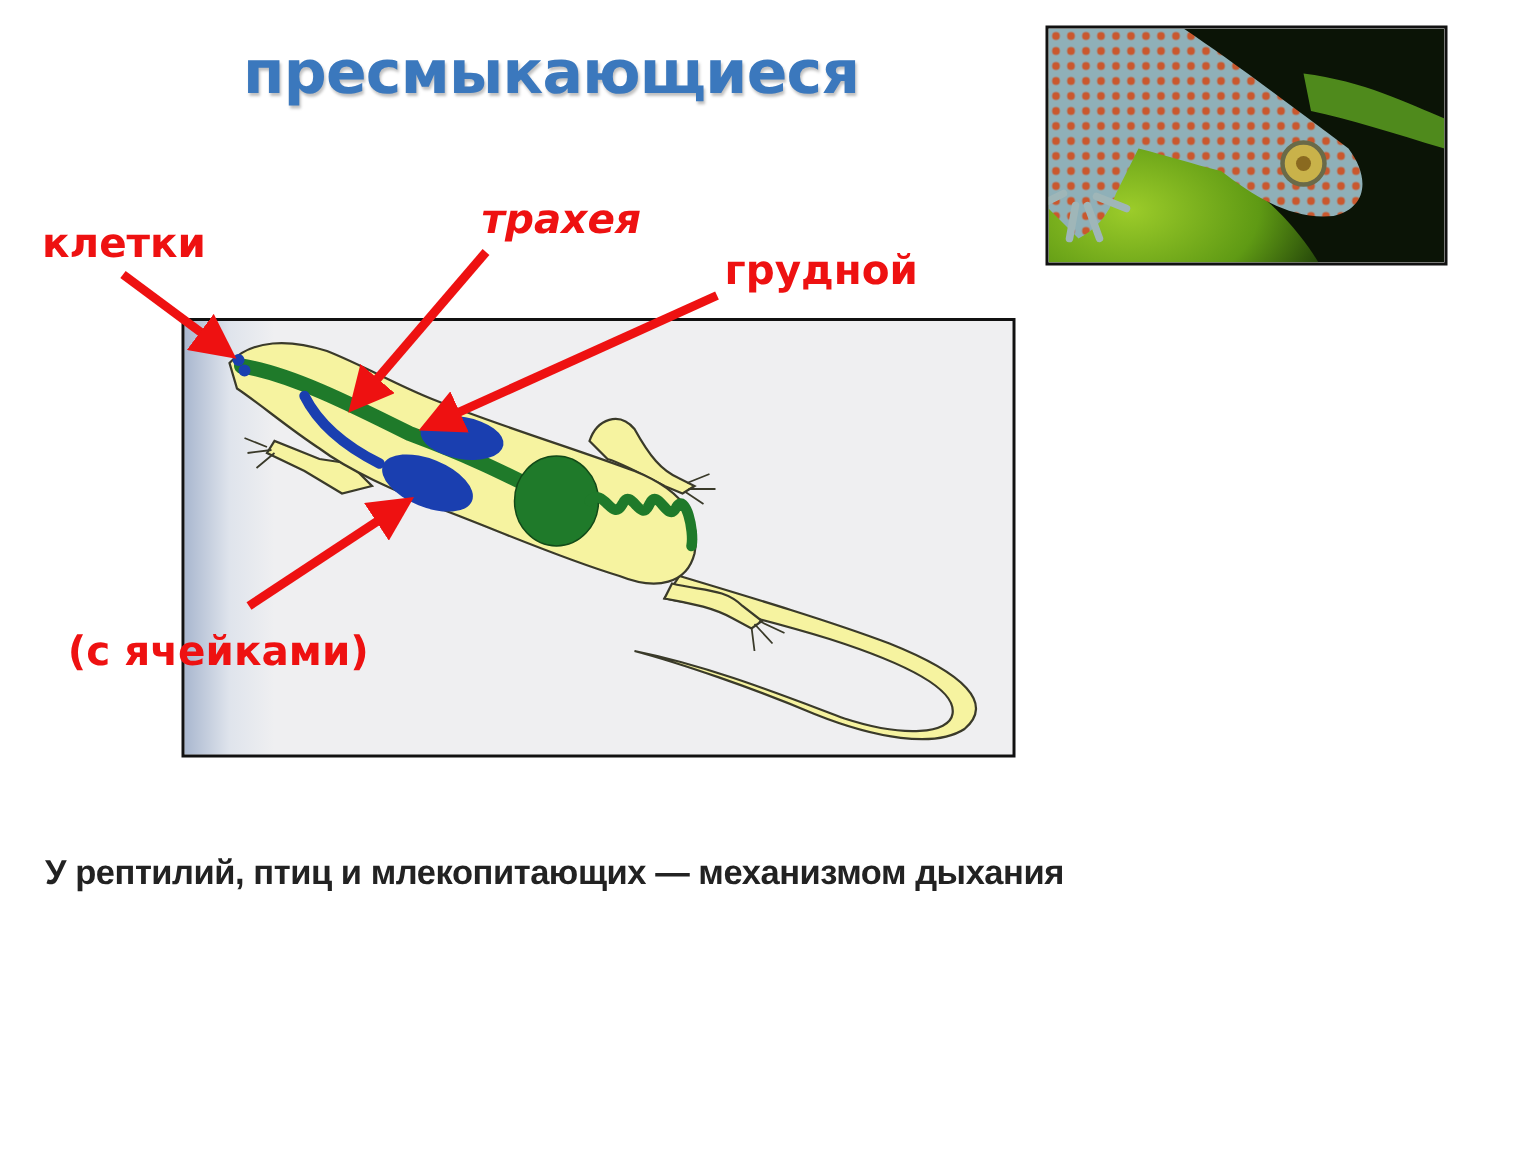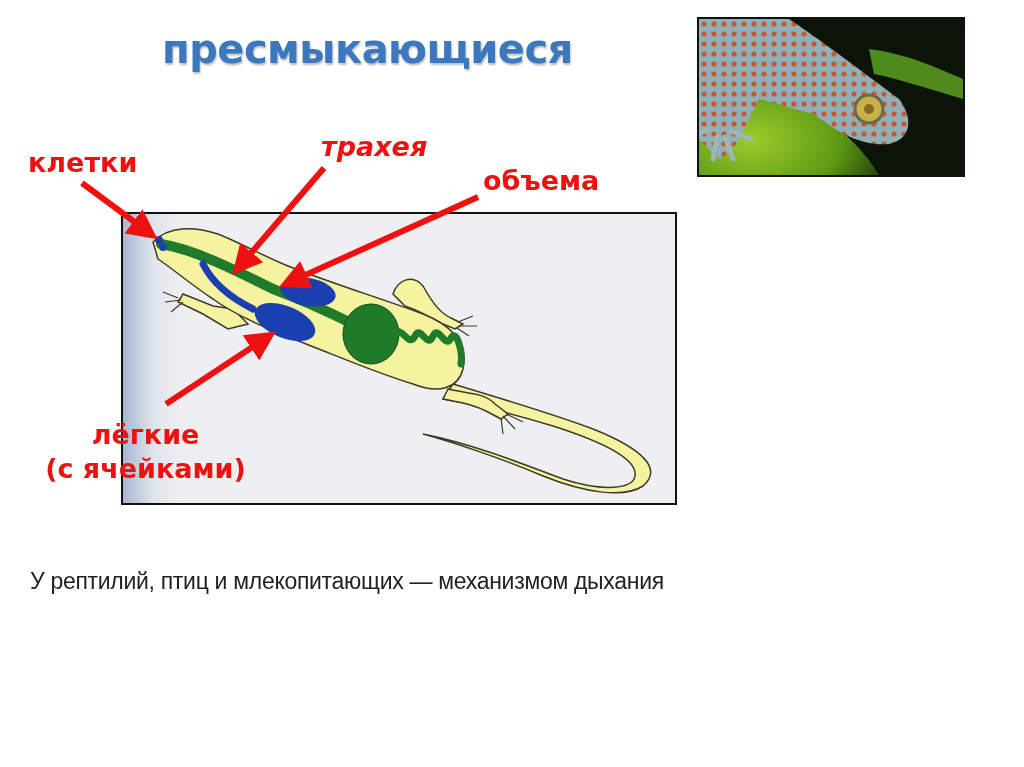--- a/index.html
+++ b/index.html
@@ -28,21 +28,21 @@
   .label {
     position: absolute; color: #ee1111; font-weight: bold; font-size: 27px;
     font-family: "DejaVu Sans", sans-serif; line-height: 1.25;
   }
   .lbl-nostrils { left: 28px; top: 146px; }
   .lbl-trachea { left: 321px; top: 130px; font-style: italic; }
   .lbl-bronchi { left: 483px; top: 164px; }
   .lbl-lungs { left: 28px; top: 418px; text-align: center; width: 235px; }
   .body-text {
     position: absolute; left: 30px; top: 560px; width: 960px;
-    font-size: 23px; font-weight: normal; color: #222;
+    font-size: 23px; font-weight: bold; color: #222;
     font-family: "Liberation Sans", sans-serif; line-height: 42px;
     letter-spacing: -0.3px;
   }
   .body-text div { white-space: nowrap; }
 </style>
 </head>
 <body>
 
 <div class="title">пресмыкающиеся</div>
 
@@ -113,21 +113,20 @@
   <g stroke="#ee1111" stroke-width="6" fill="none" marker-end="url(#ah)">
     <line x1="82" y1="183" x2="148" y2="232"></line>
     <line x1="324" y1="168" x2="240" y2="266"></line>
     <line x1="478" y1="197" x2="290" y2="282"></line>
     <line x1="166" y1="404" x2="266" y2="338"></line>
   </g>
 </svg>
 
 <div class="label lbl-nostrils">клетки</div>
 <div class="label lbl-trachea">трахея</div>
-<div class="label lbl-bronchi">объема</div>
+<div class="label lbl-bronchi">грудной</div>
 <div class="label lbl-lungs">
-  <div>лёгкие</div>
   <div>(с ячейками)</div>
 </div>
 
 <div class="body-text">
   <div>У рептилий, птиц и млекопитающих — механизмом дыхания</div>
 </div>
 
 </body></html>

